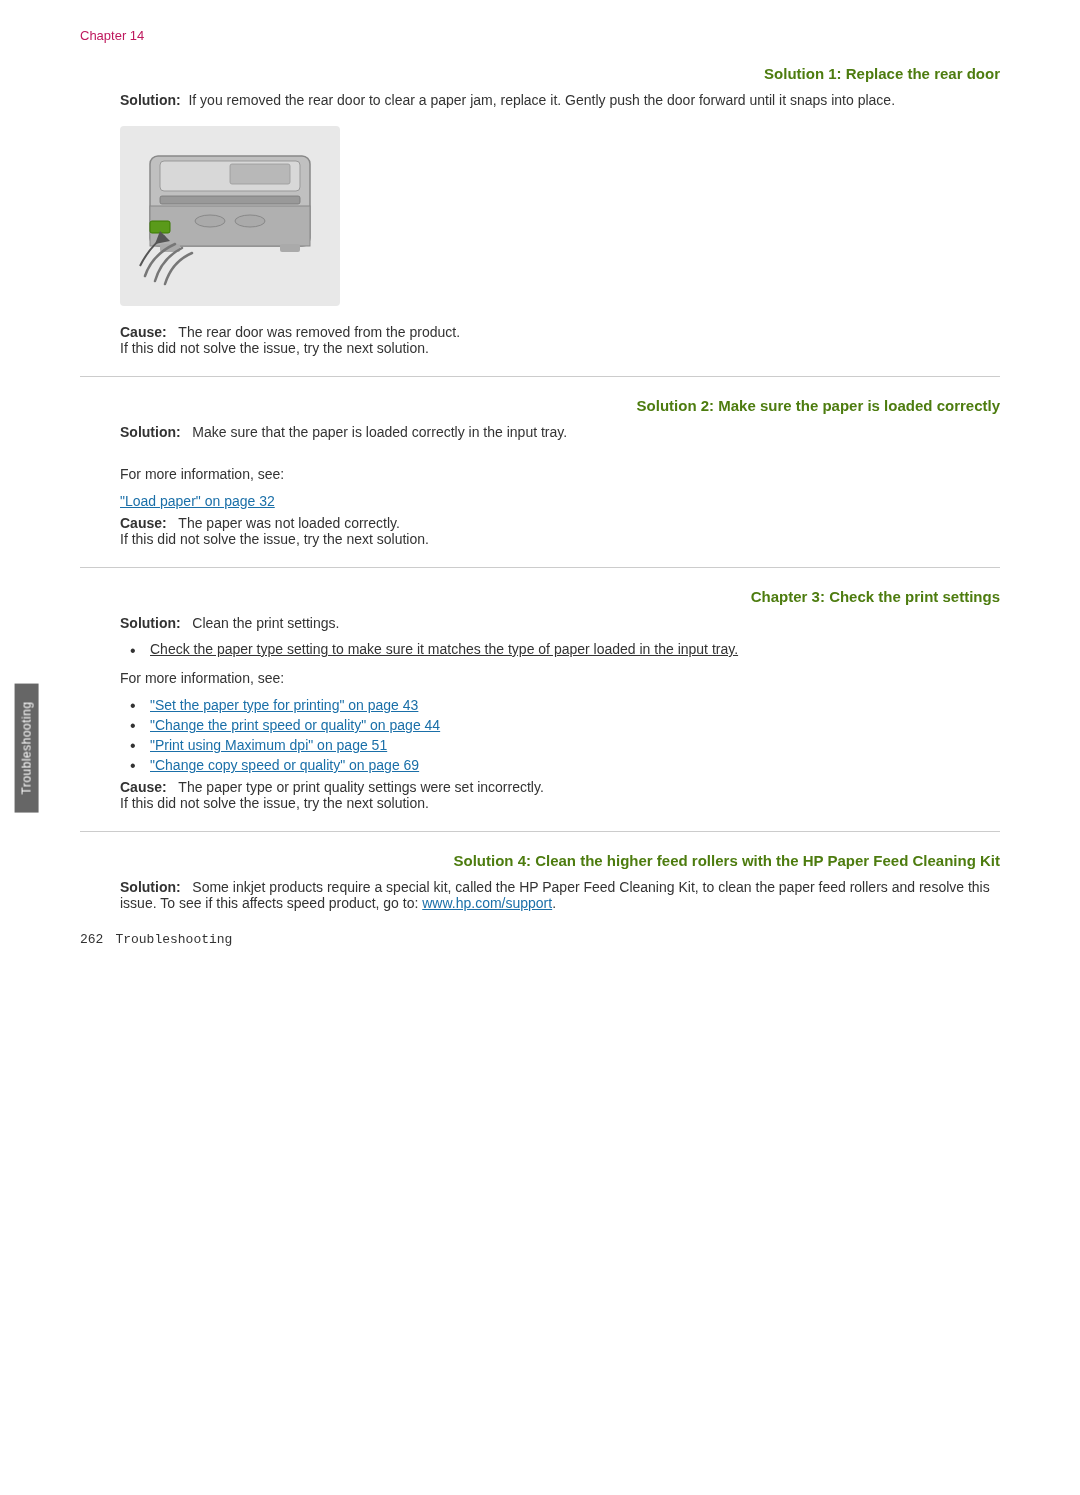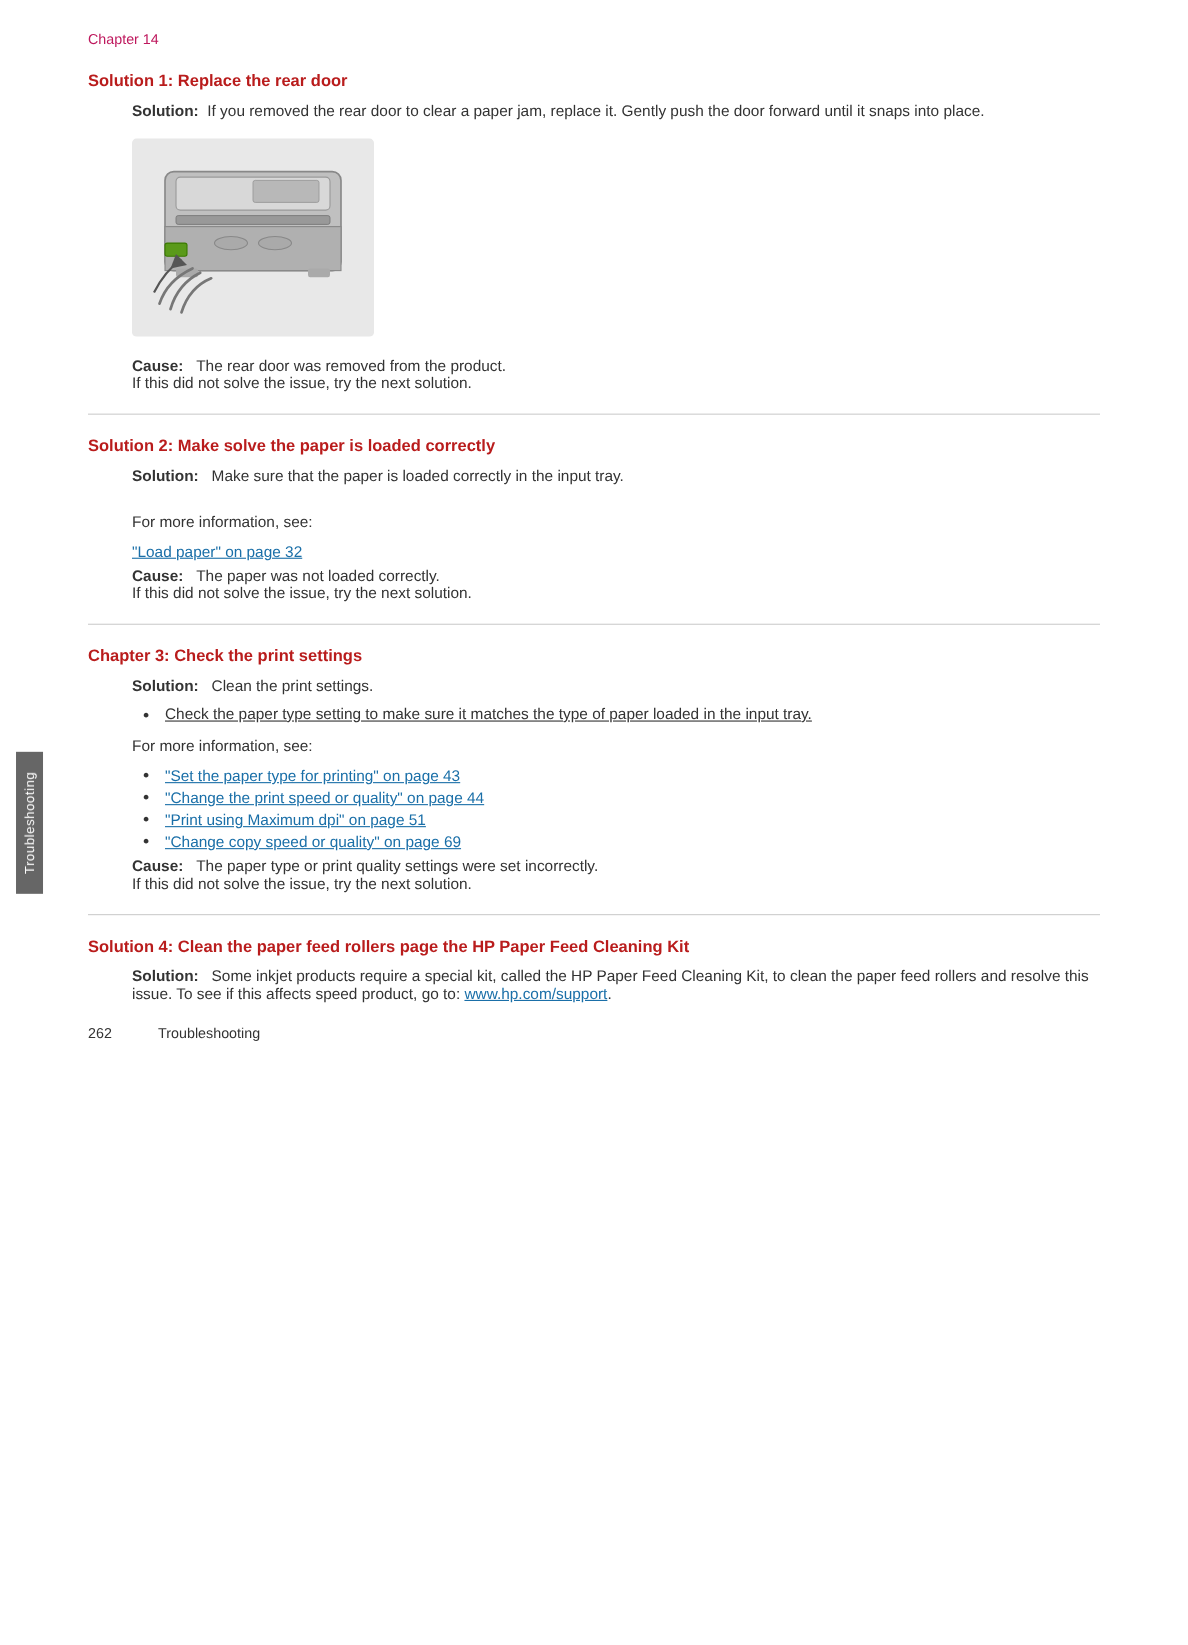--- a/index.html
+++ b/index.html
@@ -23,24 +23,25 @@
       position: relative;
     }
 
     .chapter-label {
       color: #be185d;
       font-size: 13px;
       margin-bottom: 22px;
     }
 
     .solution-heading {
-      color: #b91c1c;
+      color: #4d7c0f;
       font-size: 15px;
       font-weight: bold;
       margin-bottom: 10px;
+      text-align: right;
     }
 
     .bold-label {
       font-weight: bold;
     }
 
     .link-text {
       color: #1a6fa8;
       text-decoration: underline;
       cursor: pointer;
@@ -109,23 +110,24 @@
       padding: 6px 16px;
       white-space: nowrap;
       letter-spacing: 0.5px;
     }
 
     .page-footer {
       position: absolute;
       bottom: 28px;
       left: 80px;
       display: flex;
-      gap: 42px;
+      gap: 12px;
       font-size: 13px;
       color: #333;
+      font-family: Liberation Mono, monospace;
     }
 
     .page-number {
       color: #333;
     }
 
     .footer-troubleshooting {
       color: #333;
     }
 
@@ -212,21 +214,21 @@
         <span class="bold-label">Cause:</span>
         &nbsp;&nbsp;<span>The rear door was removed from the product.</span>
       </p>
       <p>If this did not solve the issue, try the next solution.</p>
     </div>
   </div>
 
   <hr class="divider">
 
   <div class="solution-section">
-    <div class="solution-heading">Solution 2: Make solve the paper is loaded correctly</div>
+    <div class="solution-heading">Solution 2: Make sure the paper is loaded correctly</div>
     <div class="indent-block">
       <p style="margin-bottom:24px;">
         <span class="bold-label">Solution:</span>
         &nbsp;&nbsp;<span>Make sure that the paper is loaded correctly in the input tray.</span>
       </p>
       <p class="for-more-info">For more information, see:</p>
       <p>
         <span class="link-text">"Load paper" on page 32</span>
       </p>
       <p style="margin-top:6px;">
@@ -260,21 +262,21 @@
         <span class="bold-label">Cause:</span>
         &nbsp;&nbsp;<span>The paper type or print quality settings were set incorrectly.</span>
       </p>
       <p>If this did not solve the issue, try the next solution.</p>
     </div>
   </div>
 
   <hr class="divider">
 
   <div class="solution-section">
-    <div class="solution-heading">Solution 4: Clean the paper feed rollers page the HP Paper Feed Cleaning Kit</div>
+    <div class="solution-heading">Solution 4: Clean the higher feed rollers with the HP Paper Feed Cleaning Kit</div>
     <div class="indent-block">
       <p>
         <span class="bold-label">Solution:</span>
         &nbsp;&nbsp;<span>Some inkjet products require a special kit, called the HP Paper Feed Cleaning Kit, to clean the paper feed rollers and resolve this issue. To see if this affects speed product, go to:</span>
         <span>
           <span class="link-text">www.hp.com/support</span><span>.</span>
         </span>
       </p>
     </div>
   </div>

